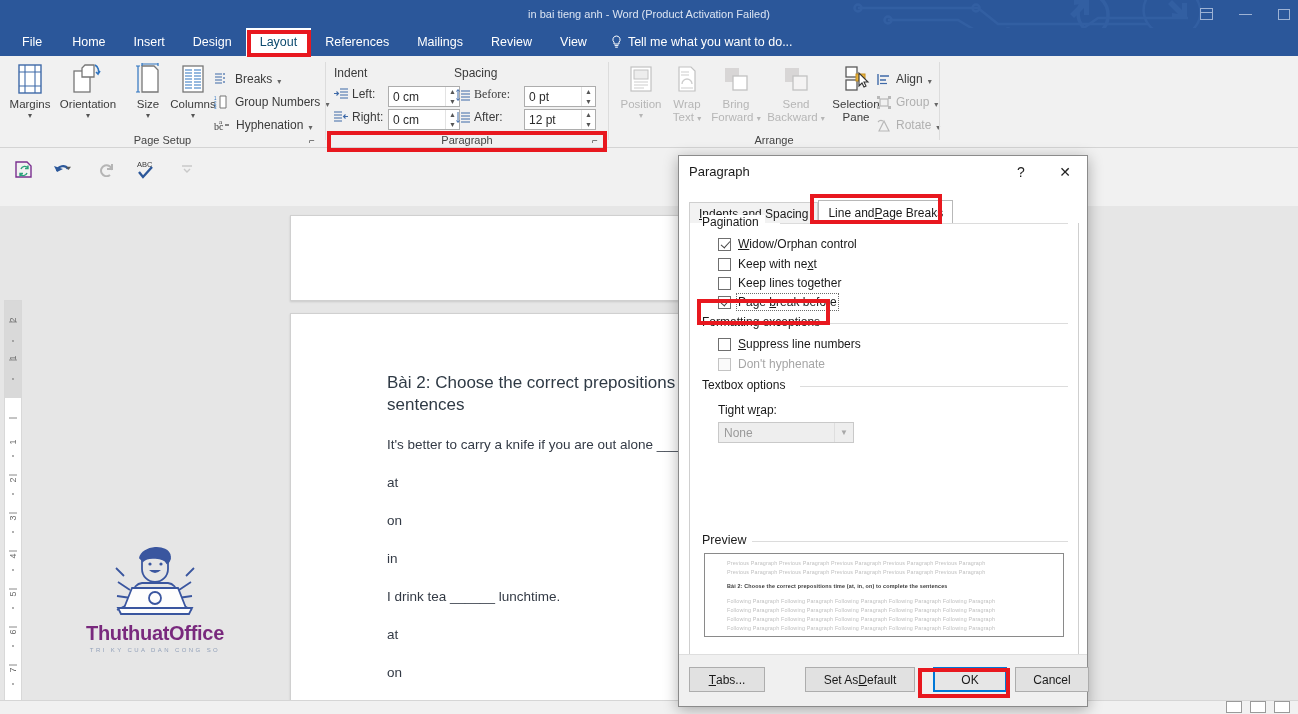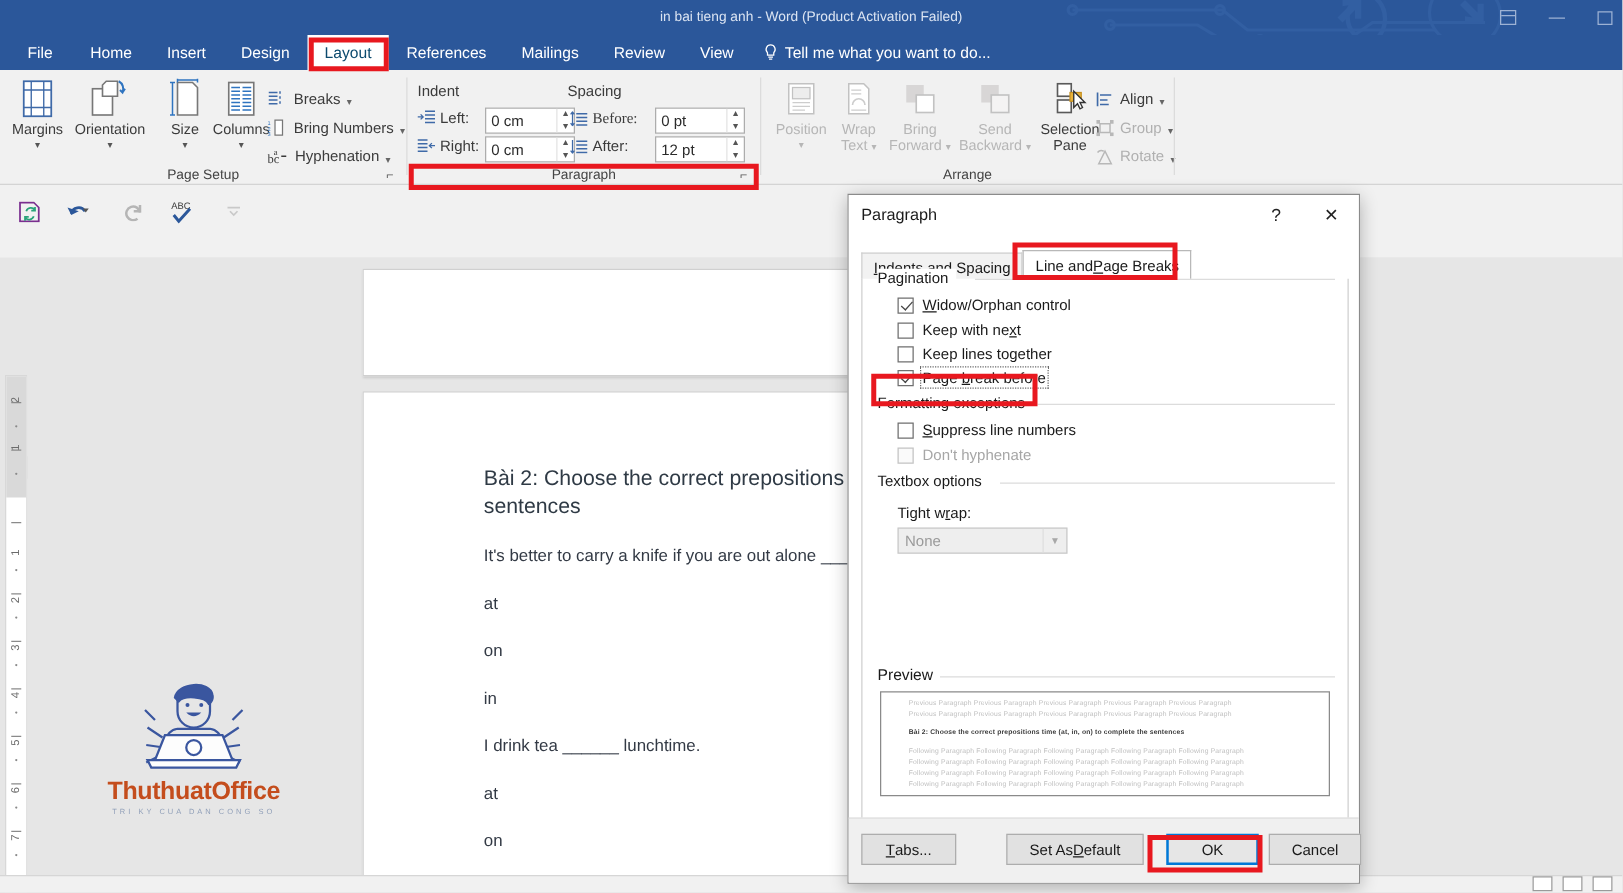--- a/index.html
+++ b/index.html
@@ -121,21 +121,21 @@
      box-shadow: 0 1px 2px rgba(0,0,0,.13); }
   .page1 { left: 266px; top: 9px; width: 665px; height: 86px; }
   .page2 { left: 266px; top: 107px; width: 665px; height: 400px; }
   .doctext { position: absolute; left: 96px; top: 58px; width: 560px;
      color: #333a45; }
   .doch { font-size: 17px; line-height: 22px; color: #2f3a45; }
   .docp { font-size: 13.5px; line-height: 18px; margin-top: 20px; color: #333a45; }
 
   .watermark { position: absolute; left: 60px; top: 540px; width: 190px;
      text-align: center; opacity: .92; }
-  .wm-title { font-size: 20px; font-weight: bold; color: #c2410c; letter-spacing: -.3px; }
+  .wm-title { font-size: 20px; font-weight: bold; color: #701a75; letter-spacing: -.3px; }
   .wm-sub { font-size: 6px; color: #8a9ab5; letter-spacing: 2.4px; margin-top: 2px; }
 
   
   .statusbar { position: absolute; left: 0; top: 700px; width: 1298px; height: 14px;
      background: #f1f1f1; border-top: 1px solid #d6d6d6; font-size: 11px; color: #444; }
   .statusright { position: absolute; right: 8px; top: 0; display:flex; gap: 8px;
      align-items: center; }
   .viewbtn { width: 16px; height: 12px; border: 1px solid #9a9a9a; background: #fff; }
 
   
@@ -306,21 +306,21 @@
         <span>Breaks</span>
         <span class="car">▾</span>
       </div>
       <div class="smallbtn" style="left:214px;top:31px;">
         <svg width="16" height="14" viewBox="0 0 16 14">
             <path d="M6 1 h6 v12 h-6 z" fill="#fff" stroke="#777" stroke-width="1"></path>
             <text x="0" y="5" font-size="4.5" fill="#2f74c0" font-family="sans-serif">1</text>
             <text x="0" y="9.5" font-size="4.5" fill="#2f74c0" font-family="sans-serif">2</text>
             <text x="0" y="13.5" font-size="4.5" fill="#2f74c0" font-family="sans-serif">3</text>
           </svg>
-        <span>Bring Numbers</span>
+        <span>Group Numbers</span>
         <span class="car">▾</span>
       </div>
       <div class="smallbtn" style="left:214px;top:54px;">
         <svg width="17" height="14" viewBox="0 0 17 14">
             <text x="0" y="12" font-size="10" fill="#3a3a3a" font-family="serif">bc</text>
             <text x="5" y="6" font-size="7" fill="#3a3a3a" font-family="serif">a</text>
             <path d="M11 7 h4" stroke="#3a3a3a" stroke-width="1.2"></path>
           </svg>
         <span>Hyphenation</span>
         <span class="car">▾</span>

